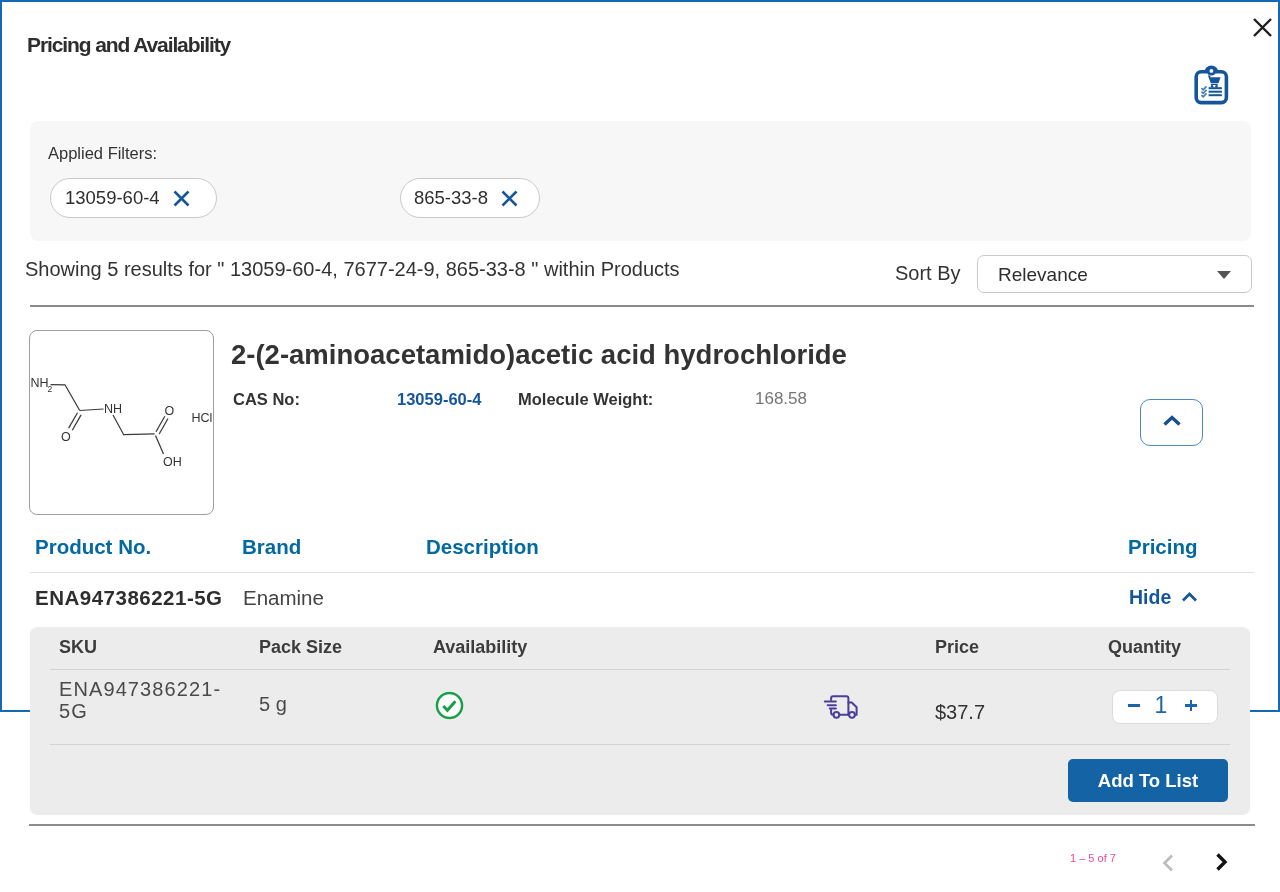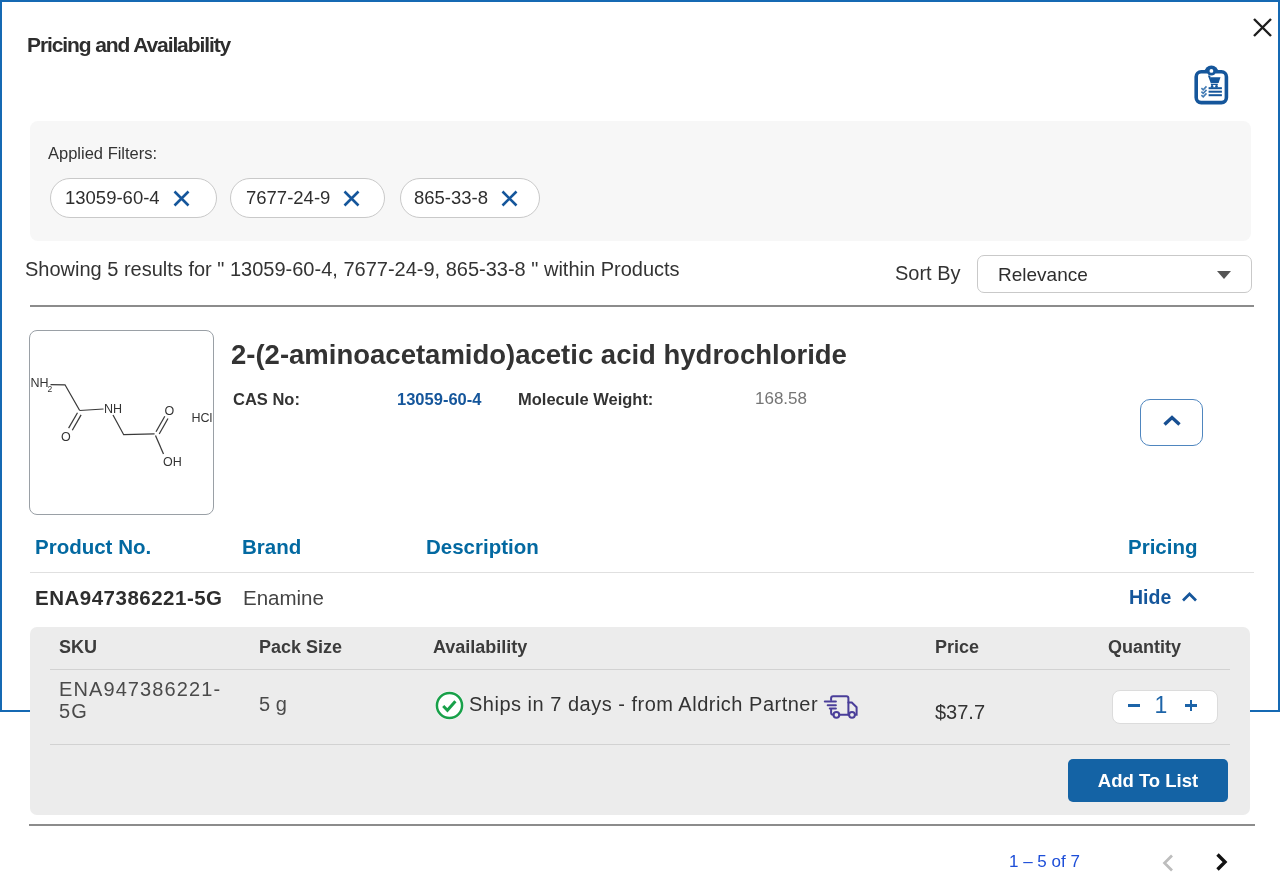--- a/index.html
+++ b/index.html
@@ -45,21 +45,21 @@
   .cell { font-size:20px; color:#4a4a4a; }
 
   .stepper { left:1110px; top:688px; width:106px; height:34px; background:#fff; border:1px solid #dcdcdc; border-radius:8px; }
   .stepper .bar { position:absolute; background:#1d64a8; }
   .stepper .qty { position:absolute; left:-5px; top:0.5px; width:106px; text-align:center; color:#1d64a8; font-size:23px; }
 
   .addbtn { left:1066px; top:757px; width:160px; height:43px; background:#1463a5; border-radius:5px;
             color:#fff; font-weight:bold; font-size:18.5px; display:flex; align-items:center; justify-content:center; }
 
   .div2 { left:27px; top:822px; width:1226px; height:2px; background:#8c8c8c; }
-  .pagetext { left:1007px; top:850px; font-size:17px; color:#1d4ed8; }
+  .pagetext { left:1068px; top:850px; font-size:11px; color:#ec4899; }
 
   .blue { color:#15569b; }
 </style>
 </head>
 <body>
 <div class="page">
 
   <div class="abs title">Pricing and Availability</div>
 
   <svg class="abs" style="left:1250px; top:15px;" width="21" height="21" viewBox="0 0 21 21">
@@ -89,25 +89,20 @@
   </svg>
 
   <div class="abs filterbox"></div>
   <div class="abs aflabel">Applied Filters:</div>
 
   <div class="chip" style="left:48px; width:167px; padding-left:14px;">13059-60-4
     <svg width="19" height="19" viewBox="0 0 19 19">
         <path d="M2.5 2.5 L16.5 16.5 M16.5 2.5 L2.5 16.5" stroke="#15569b" stroke-width="2.6"></path>
       </svg>
   </div>
-  <div class="chip" style="left:228px; width:155px; padding-left:15px;">7677-24-9
-    <svg width="19" height="19" viewBox="0 0 19 19">
-        <path d="M2.5 2.5 L16.5 16.5 M16.5 2.5 L2.5 16.5" stroke="#15569b" stroke-width="2.6"></path>
-      </svg>
-  </div>
   <div class="chip" style="left:398px; width:140px; padding-left:13px;">865-33-8
     <svg width="19" height="19" viewBox="0 0 19 19">
         <path d="M2.5 2.5 L16.5 16.5 M16.5 2.5 L2.5 16.5" stroke="#15569b" stroke-width="2.6"></path>
       </svg>
   </div>
 
   <div class="abs showing">Showing 5 results for " 13059-60-4, 7677-24-9, 865-33-8 " within Products</div>
   <div class="abs sortby">Sort By</div>
   <div class="abs select">
       <span class="val">Relevance</span>
@@ -173,21 +168,20 @@
   <div class="abs shline"></div>
 
   <div class="abs cell" style="left:57px; top:676px; width:170px; line-height:22px; letter-spacing:1.1px;">ENA947386221-5G</div>
   <div class="abs cell" style="left:257px; top:691px;">5 g</div>
 
   <svg class="abs" style="left:433px; top:689px;" width="29" height="29" viewBox="0 0 29 29">
     <circle cx="14.5" cy="14.5" r="14.2" fill="#ffffff"></circle>
       <circle cx="14.5" cy="14.5" r="12.6" fill="none" stroke="#18a049" stroke-width="2.5"></circle>
     <path d="M8.2 15 l4.2 4.2 8-9" fill="none" stroke="#18a049" stroke-width="3"></path>
   </svg>
-  <div class="abs cell" style="left:467px; top:691px; color:#333; letter-spacing:0.5px;">Ships in 7 days - from Aldrich Partner</div>
 
   <svg class="abs" style="left:821px; top:689.5px;" width="38" height="30" viewBox="0 0 38 30">
     <g stroke="#4a3e99" stroke-width="2" fill="none" stroke-linecap="round">
       <path d="M8.1 8 V6.3 Q8.1 4.3 10.1 4.3 H23.4 Q25.4 4.3 25.4 6.3 V22.8"></path>
       <path d="M8.1 17.3 V20.8 Q8.1 22.8 10.1 22.8 H10.5"></path>
       <path d="M25.4 10.6 H28.8 L33.6 15.2 V22.7 H32"></path>
       <path d="M16.4 22.8 H26"></path>
       <circle cx="13.4" cy="22.8" r="2.9"></circle>
       <circle cx="29" cy="22.8" r="2.9"></circle>
       <path d="M1.8 9.6 H12.9"></path>

